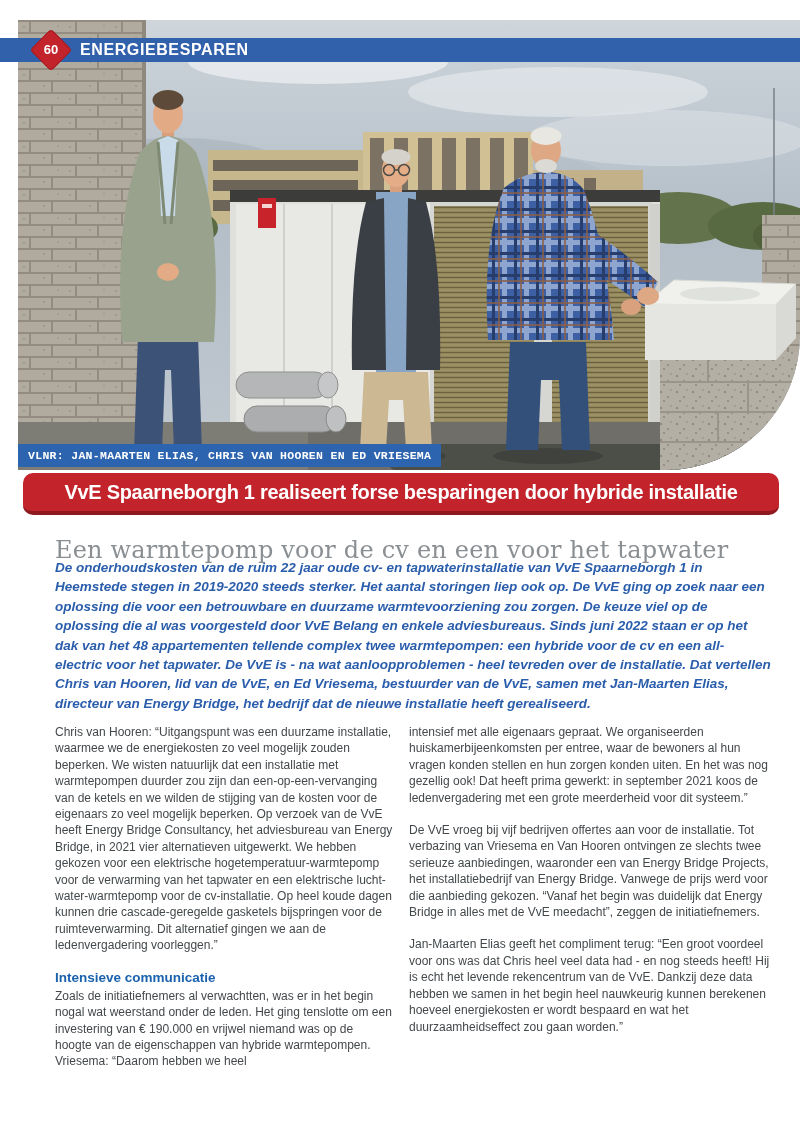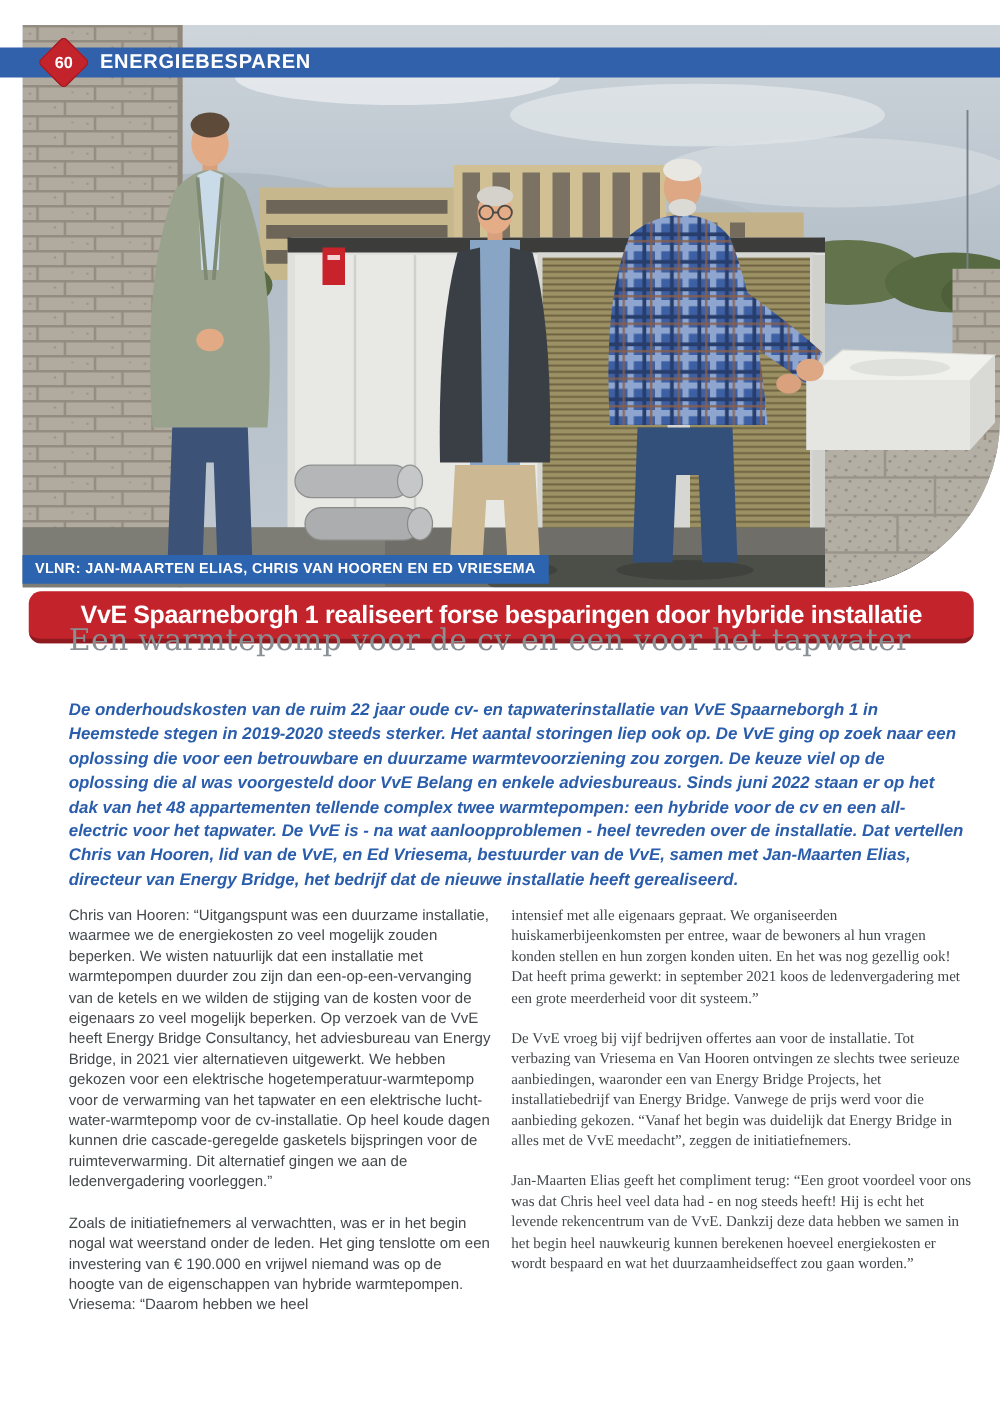--- a/index.html
+++ b/index.html
@@ -28,49 +28,49 @@
   }
   .page-badge span{
     position:absolute;left:0;top:0;width:30px;height:30px;line-height:30px;
     text-align:center;transform:rotate(-45deg);
     color:#ffffff;font-size:13px;font-weight:bold;
   }
   
   .photo-caption{
     position:absolute;left:18px;top:444px;height:23px;line-height:23px;
     background:#2c64af;color:#ffffff;font-size:11.5px;font-weight:bold;
-    padding:0 10px;letter-spacing:0.3px;white-space:nowrap;
+    padding:0 10px;letter-spacing:0.3px;white-space:nowrap;font-family:Liberation Mono, monospace;
   }
   
   .headline-banner{
     position:absolute;left:23px;top:473px;width:756px;height:38px;
     background:#c3232b;border-radius:10px;border-bottom:4px solid #8e191f;
     text-align:center;
   }
   .headline-banner span{
     display:block;line-height:38px;color:#ffffff;font-weight:bold;
     font-size:20px;letter-spacing:-0.3px;white-space:nowrap;
   }
   
   .subheadline{
-    position:absolute;left:55px;top:498px;width:720px;
+    position:absolute;left:55px;top:536px;width:720px;
     font-family:"DejaVu Serif",serif;font-size:24px;color:#8a8f93;
     letter-spacing:0.2px;
   }
   
   .intro{
     position:absolute;left:55px;top:558px;width:716px;
     color:#2a5dab;font-weight:bold;font-size:13.5px;line-height:19.4px;font-style:italic;
   }
   
   .columns{
     position:absolute;left:55px;top:724px;width:722px;display:flex;gap:16px;
   }
   .col-left{width:338px;}
-  .col-right{width:368px;font-family:Liberation Serif, serif;}
+  .col-right{width:368px;}
   .columns p{
     margin:0 0 16px 0;font-size:12px;line-height:16.4px;color:#43484b;
   }
   .columns h3{
     margin:6px 0 3px 0;font-size:13.5px;color:#1a62ad;font-weight:bold;
   }
 </style>
 </head>
 <body>
 
@@ -251,20 +251,21 @@
     <span>VvE Spaarneborgh 1 realiseert forse besparingen door hybride installatie</span>
   </div>
 
   <div class="subheadline">Een warmtepomp voor de cv en een voor het tapwater</div>
 
   <div class="intro">De onderhoudskosten van de ruim 22 jaar oude cv- en tapwaterinstallatie van VvE Spaarneborgh 1 in Heemstede stegen in 2019-2020 steeds sterker. Het aantal storingen liep ook op. De VvE ging op zoek naar een oplossing die voor een betrouwbare en duurzame warmtevoorziening zou zorgen. De keuze viel op de oplossing die al was voorgesteld door VvE Belang en enkele adviesbureaus. Sinds juni 2022 staan er op het dak van het 48 appartementen tellende complex twee warmtepompen: een hybride voor de cv en een all-electric voor het tapwater. De VvE is - na wat aanloopproblemen - heel tevreden over de installatie. Dat vertellen Chris van Hooren, lid van de VvE, en Ed Vriesema, bestuurder van de VvE, samen met Jan-Maarten Elias, directeur van Energy Bridge, het bedrijf dat de nieuwe installatie heeft gerealiseerd.</div>
 
   <div class="columns">
     <div class="col-left">
         <p>Chris van Hooren: “Uitgangspunt was een duurzame installatie, waarmee we de energiekosten zo veel mogelijk zouden beperken. We wisten natuurlijk dat een installatie met warmtepompen duurder zou zijn dan een-op-een-vervanging van de ketels en we wilden de stijging van de kosten voor de eigenaars zo veel mogelijk beperken. Op verzoek van de VvE heeft Energy Bridge Consultancy, het adviesbureau van Energy Bridge, in 2021 vier alternatieven uitgewerkt. We hebben gekozen voor een elektrische hogetemperatuur-warmtepomp voor de verwarming van het tapwater en een elektrische lucht-water-warmtepomp voor de cv-installatie. Op heel koude dagen kunnen drie cascade-geregelde gasketels bijspringen voor de ruimteverwarming. Dit alternatief gingen we aan de ledenvergadering voorleggen.”</p>
+        <h3>Intensieve communicatie</h3>
         <p>Zoals de initiatiefnemers al verwachtten, was er in het begin nogal wat weerstand onder de leden. Het ging tenslotte om een investering van € 190.000 en vrijwel niemand was op de hoogte van de eigenschappen van hybride warmtepompen. Vriesema: “Daarom hebben we heel</p>
       </div>
     <div class="col-right">
         <p>intensief met alle eigenaars gepraat. We organiseerden huiskamerbijeenkomsten per entree, waar de bewoners al hun vragen konden stellen en hun zorgen konden uiten. En het was nog gezellig ook! Dat heeft prima gewerkt: in september 2021 koos de ledenvergadering met een grote meerderheid voor dit systeem.”</p>
         <p>De VvE vroeg bij vijf bedrijven offertes aan voor de installatie. Tot verbazing van Vriesema en Van Hooren ontvingen ze slechts twee serieuze aanbiedingen, waaronder een van Energy Bridge Projects, het installatiebedrijf van Energy Bridge. Vanwege de prijs werd voor die aanbieding gekozen. “Vanaf het begin was duidelijk dat Energy Bridge in alles met de VvE meedacht”, zeggen de initiatiefnemers.</p>
         <p>Jan-Maarten Elias geeft het compliment terug: “Een groot voordeel voor ons was dat Chris heel veel data had - en nog steeds heeft! Hij is echt het levende rekencentrum van de VvE. Dankzij deze data hebben we samen in het begin heel nauwkeurig kunnen berekenen hoeveel energiekosten er wordt bespaard en wat het duurzaamheidseffect zou gaan worden.”</p>
       </div>
   </div>
 
 </div>

